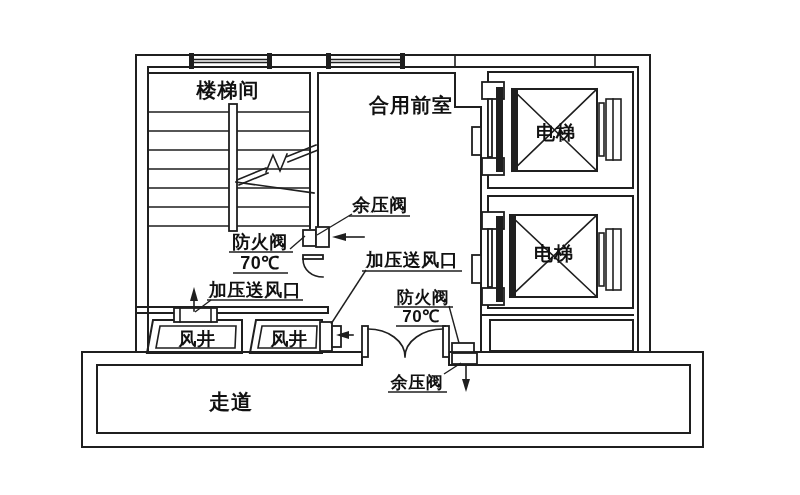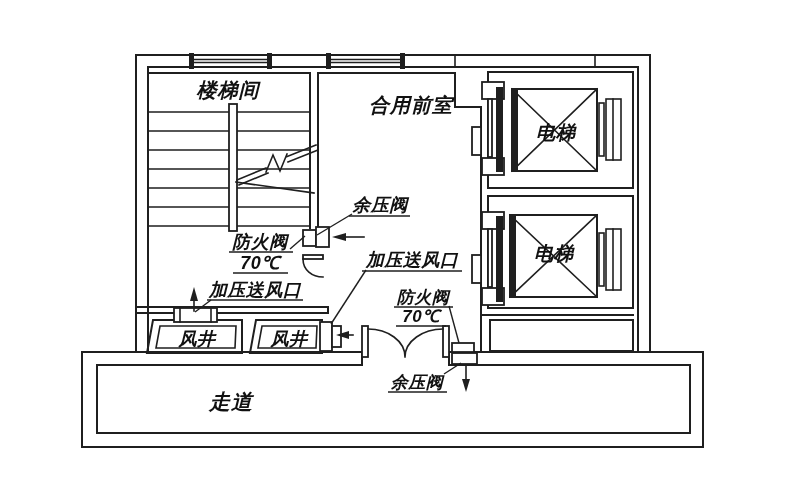--- a/index.html
+++ b/index.html
@@ -1,16 +1,16 @@
 <!DOCTYPE html>
 <html><head>
 <meta charset="utf-8">
 <style>
   html,body{margin:0;padding:0;background:#ffffff;}
-  .stage{position:relative;width:800px;height:495px;background:#ffffff;font-family:"Liberation Sans",sans-serif;font-style:italic;}
+  .stage{position:relative;width:800px;height:495px;background:#ffffff;font-family:"Liberation Sans",sans-serif;}
   svg{display:block}
   .w{fill:none;stroke:#1f1f1f;stroke-width:2;stroke-linecap:square}
   .t{fill:none;stroke:#1f1f1f;stroke-width:1.6;stroke-linecap:square}
   .ld{fill:none;stroke:#1f1f1f;stroke-width:1.4}
   .f{fill:#1f1f1f;stroke:none}
   .wh{fill:#ffffff;stroke:#1f1f1f;stroke-width:1.8}
   .mask{fill:#ffffff;stroke:none}
   text{fill:#111111;font-family:"Liberation Sans",sans-serif;}
   .room{font-size:20px;font-weight:bold;letter-spacing:1px}
   .ann{font-size:18px;font-weight:bold;letter-spacing:0.5px}

